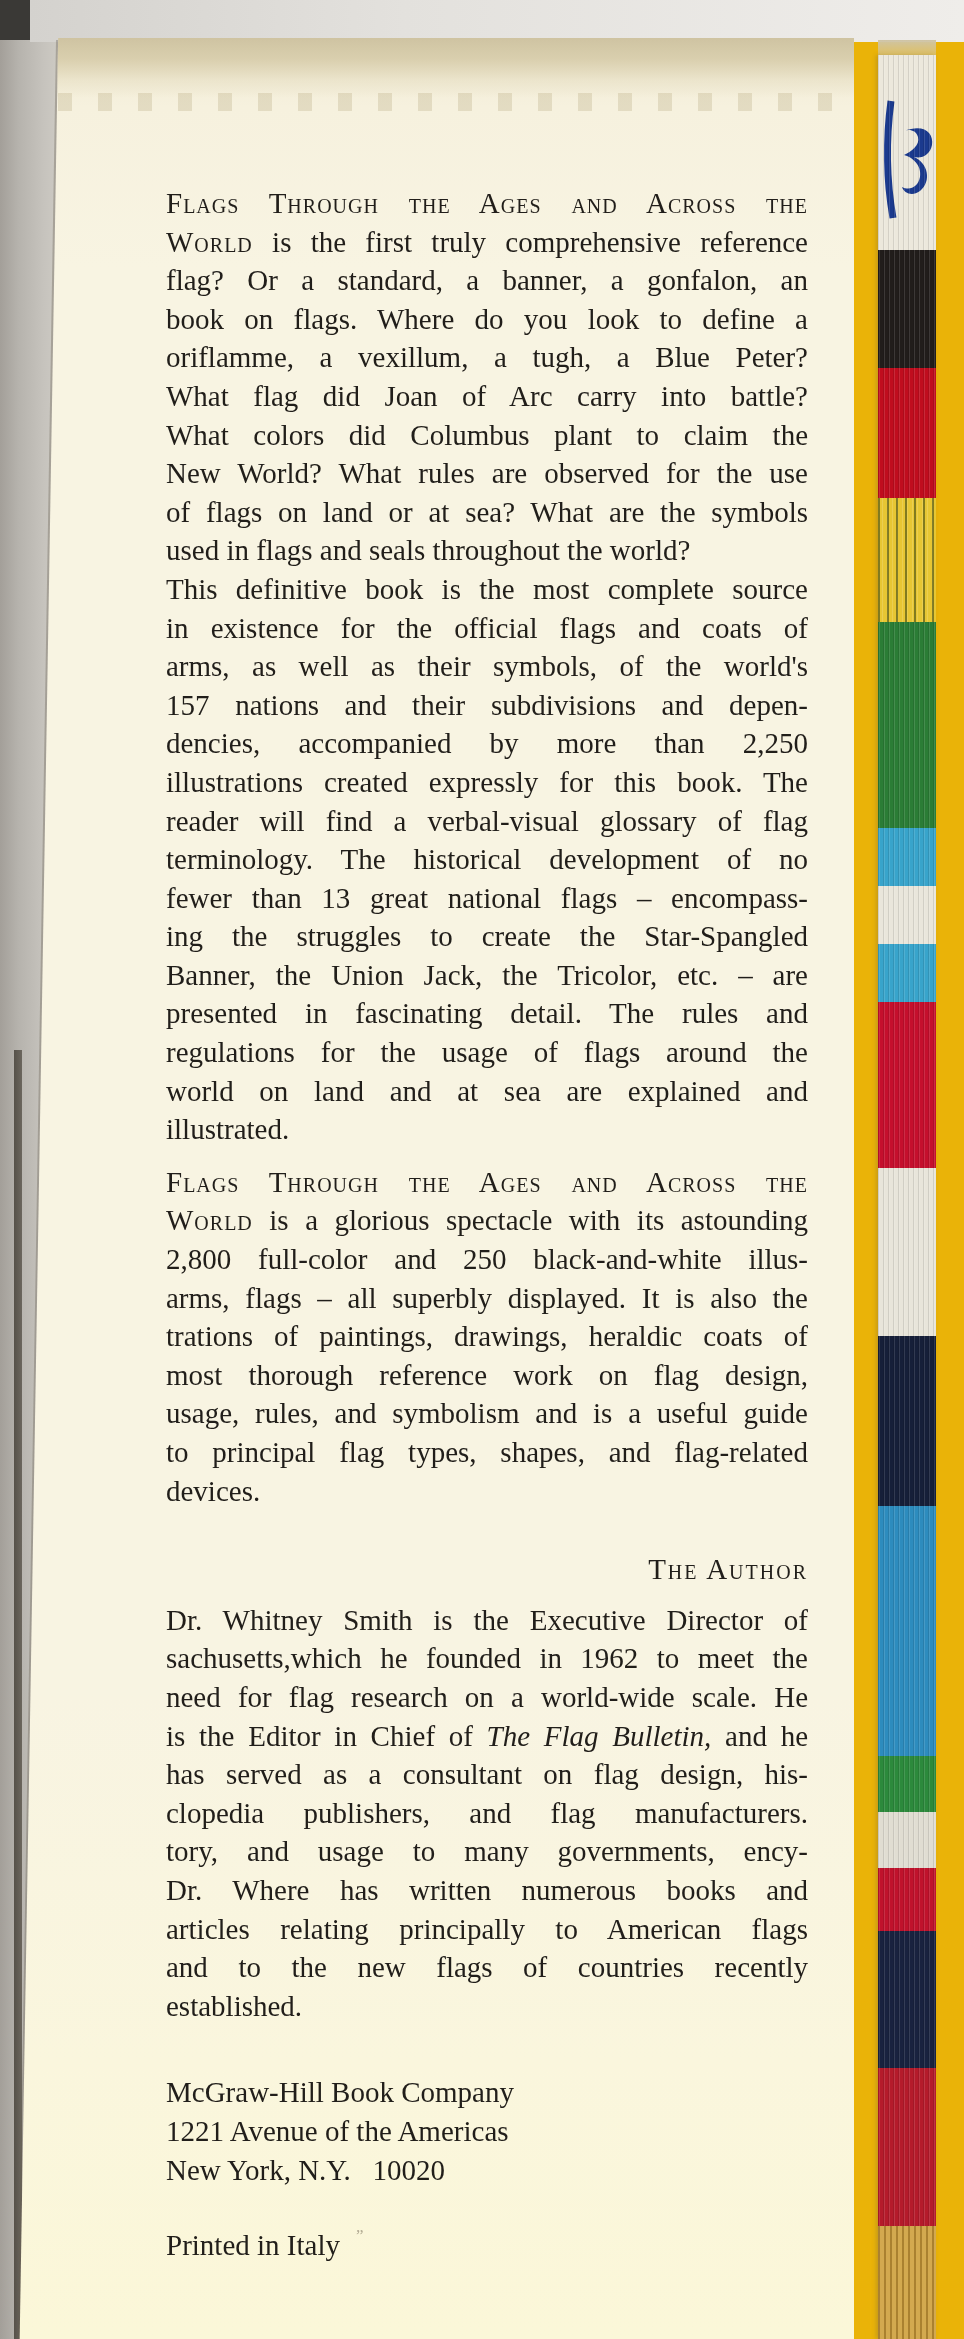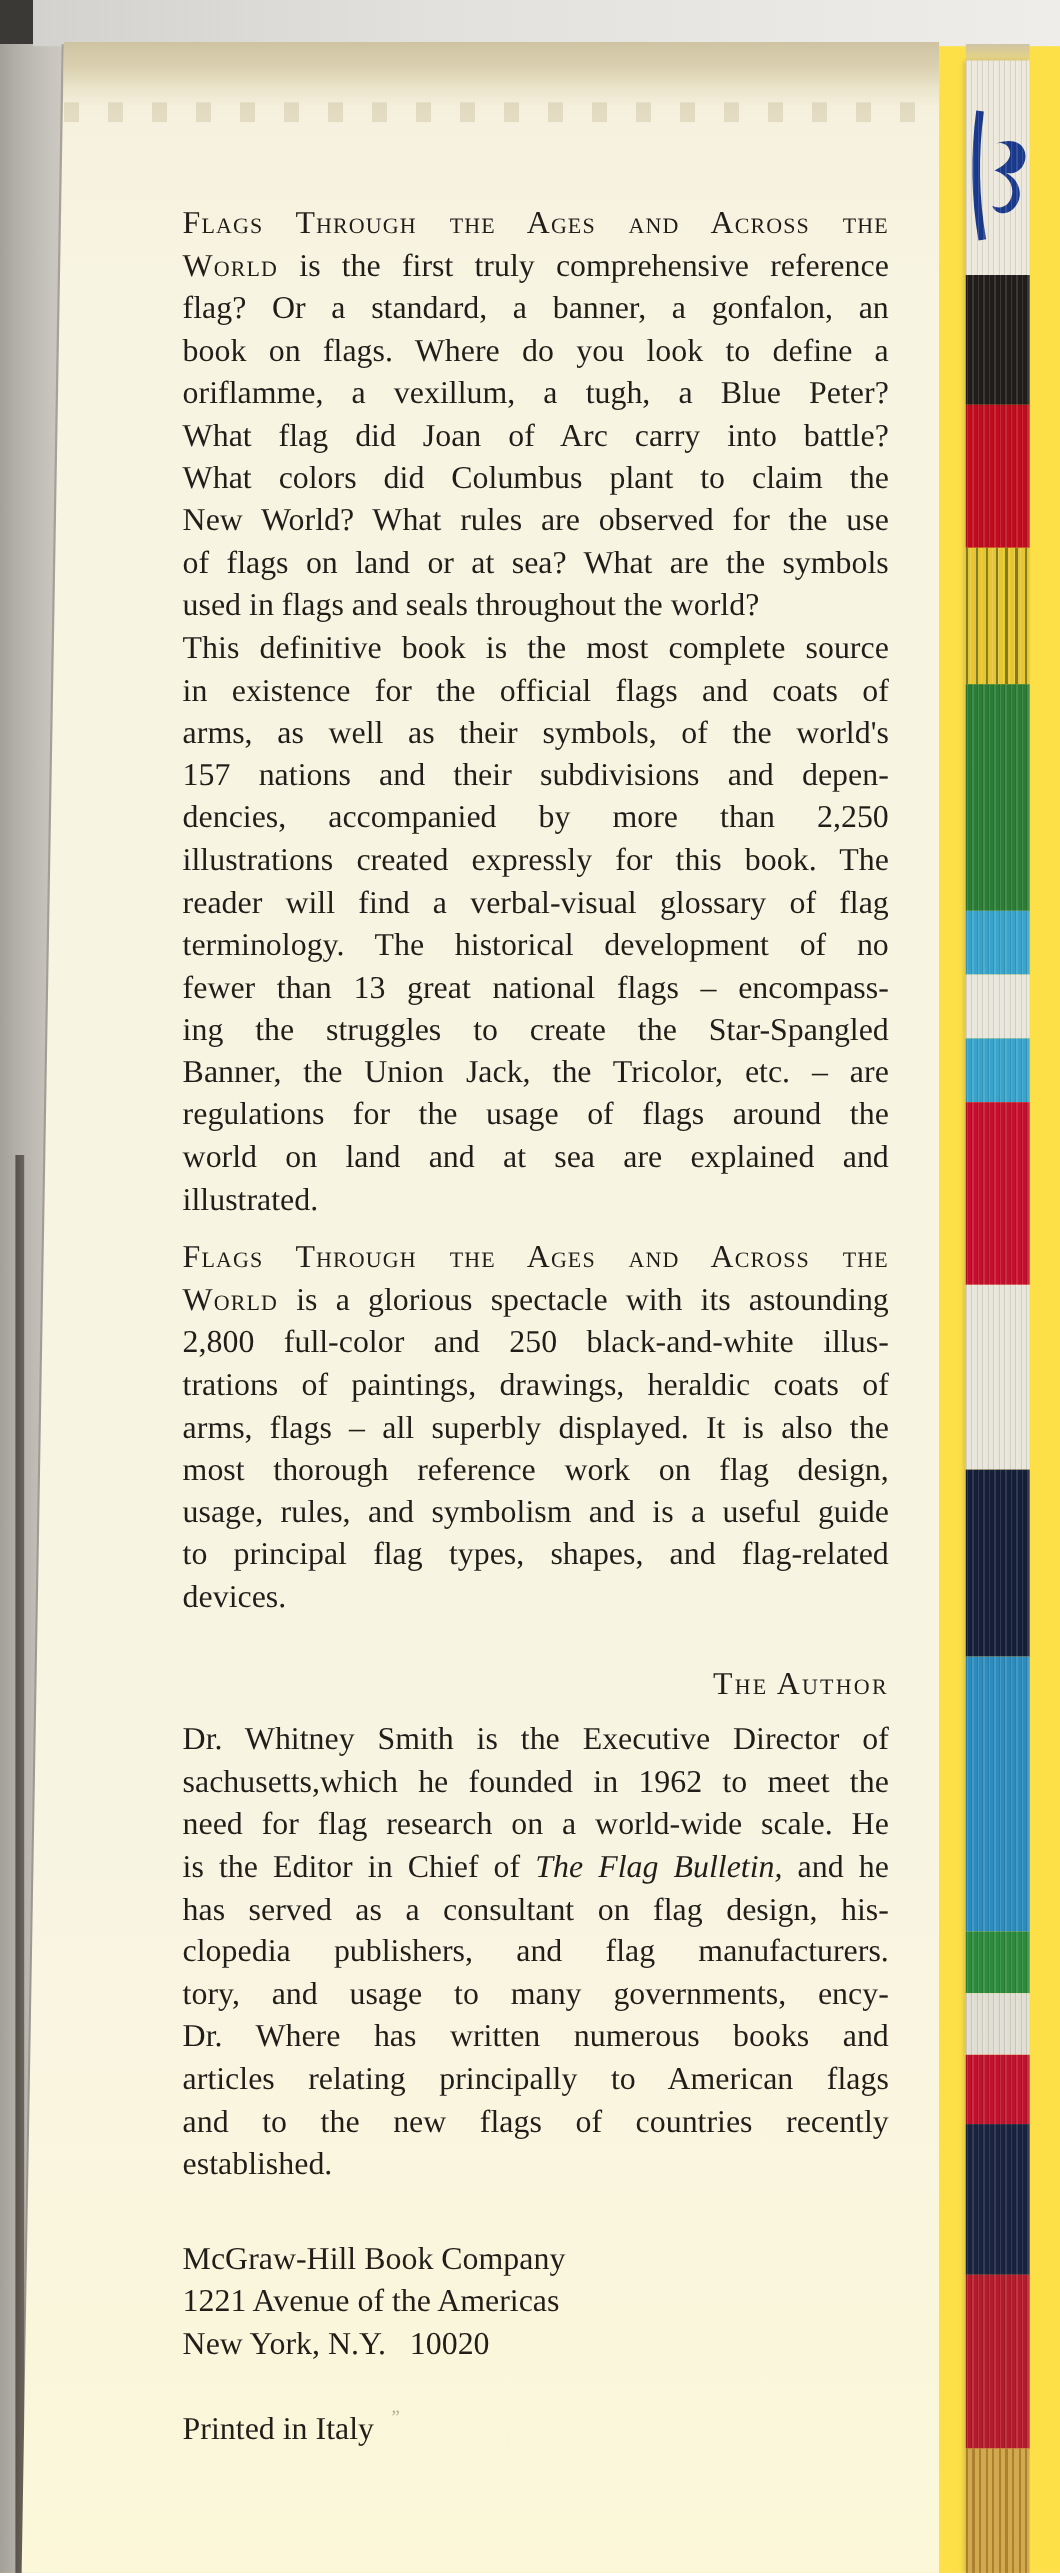--- a/index.html
+++ b/index.html
@@ -1,17 +1,17 @@
 <!DOCTYPE html>
 <html><head>
 <meta charset="utf-8">
 <style>
   html,body{margin:0;padding:0;background:#e9e7e2;}
   #screen{position:relative;width:964px;height:2339px;overflow:hidden;
-          font-family:"Liberation Serif","DejaVu Serif",serif;background:#fde047;}
+          font-family:"Liberation Serif","DejaVu Serif",serif;background:#eab308;}
 
   
   .bg-left{position:absolute;left:0;top:0;width:62px;height:2339px;
            background:linear-gradient(90deg,#a39f99 0,#b6b3ad 30%,#c6c3bd 70%,#cfccc5 100%);}
   .corner-dark{position:absolute;left:0;top:0;width:30px;height:40px;background:#3a3936;}
   .left-dark-line{position:absolute;left:14px;top:1050px;width:8px;height:1289px;
                   background:linear-gradient(90deg,#565149 0,#6b665d 100%);}
   .bg-top{position:absolute;left:30px;top:0;width:934px;height:42px;
           background:linear-gradient(90deg,#d4d2ce 0,#e3e1dd 40%,#efedea 100%);}
   .bg-right{position:absolute;left:852px;top:0;width:112px;height:2339px;
@@ -101,31 +101,32 @@
           <div class="line">in existence for the official flags and coats of</div>
           <div class="line">arms, as well as their symbols, of the world's</div>
           <div class="line">157 nations and their subdivisions and depen-</div>
           <div class="line">dencies, accompanied by more than 2,250</div>
           <div class="line">illustrations created expressly for this book. The</div>
           <div class="line">reader will find a verbal-visual glossary of flag</div>
           <div class="line">terminology. The historical development of no</div>
           <div class="line">fewer than 13 great national flags – encompass-</div>
           <div class="line">ing the struggles to create the Star-Spangled</div>
           <div class="line">Banner, the Union Jack, the Tricolor, etc. – are</div>
+          <div class="line">presented in fascinating detail. The rules and</div>
           <div class="line">regulations for the usage of flags around the</div>
           <div class="line">world on land and at sea are explained and</div>
           <div class="line last">illustrated.</div>
         </div>
 
       <div class="para gap-before">
           <div class="line"><span class="sc">Flags Through the Ages and Across the</span></div>
           <div class="line"><span class="sc">World</span> is a glorious spectacle with its astounding</div>
           <div class="line">2,800 full-color and 250 black-and-white illus-</div>
+          <div class="line">arms, flags – all superbly displayed. It is also the</div>
           <div class="line">trations of paintings, drawings, heraldic coats of</div>
-          <div class="line">arms, flags – all superbly displayed. It is also the</div>
           <div class="line">most thorough reference work on flag design,</div>
           <div class="line">usage, rules, and symbolism and is a useful guide</div>
           <div class="line">to principal flag types, shapes, and flag-related</div>
           <div class="line last">devices.</div>
         </div>
 
       <div class="author-heading">The Author</div>
 
       <div class="para author-para">
           <div class="line">Dr. Whitney Smith is the Executive Director of</div>

